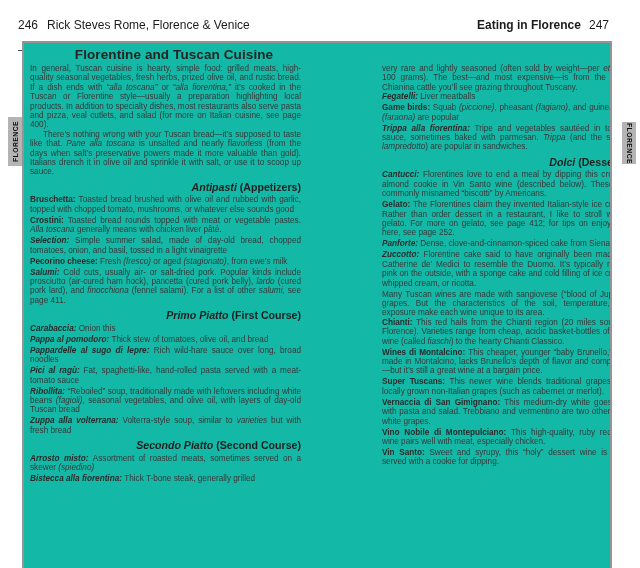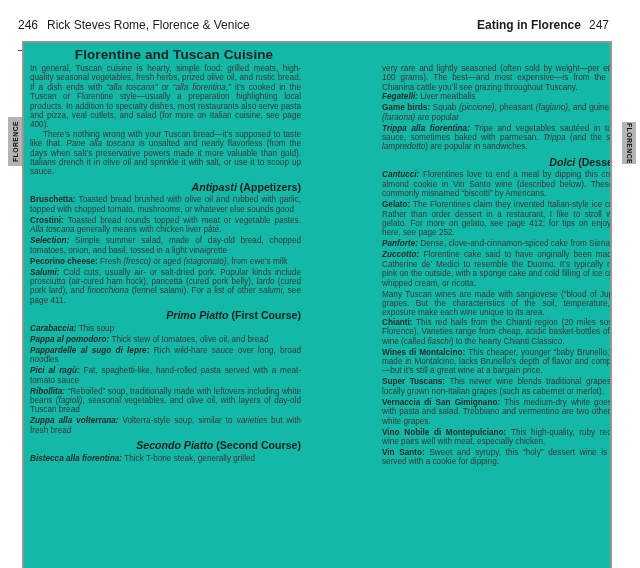--- a/index.html
+++ b/index.html
@@ -63,27 +63,28 @@
     <div class="col col-left" id="col-left">
         <p class="para"><span>In general, Tuscan cuisine is hearty, simple food: grilled meats, high-quality seasonal vegetables, fresh herbs, prized olive oil, and rustic bread. If a dish ends with <i>“alla toscana”</i> or <i>“alla fiorentina,”</i> it’s cooked in the Tuscan or Florentine style—usually a preparation highlighting local products. In addition to specialty dishes, most restaurants also serve pasta and pizza, veal cutlets, and salad (for more on Italian cuisine, see page 400).</span></p>
         <p class="para indent"><span>There’s nothing wrong with your Tuscan bread—it’s supposed to taste like that. <i>Pane alla toscana</i> is unsalted and nearly flavorless (from the days when salt’s preservative powers made it more valuable than gold). Italians drench it in olive oil and sprinkle it with salt, or use it to scoop up sauce.</span></p>
         <h3 class="heading"><span class="hi">Antipasti </span><span>(Appetizers)</span></h3>
         <p class="entry"><b class="term">Bruschetta: </b><span>Toasted bread brushed with olive oil and rubbed with garlic, topped with chopped tomato, mushrooms, or whatever else sounds good</span></p>
         <p class="entry"><b class="term">Crostini: </b><span>Toasted bread rounds topped with meat or vegetable pastes. <i>Alla toscana</i> generally means with chicken liver pâté.</span></p>
         <p class="entry"><b class="term ti">Selection: </b><span>Simple summer salad, made of day-old bread, chopped tomatoes, onion, and basil, tossed in a light vinaigrette</span></p>
         <p class="entry"><b class="term">Pecorino cheese: </b><span>Fresh <i>(fresco)</i> or aged <i>(stagionato)</i>, from ewe’s milk</span></p>
         <p class="entry"><b class="term ti">Salumi: </b><span>Cold cuts, usually air- or salt-dried pork. Popular kinds include prosciutto (air-cured ham hock), pancetta (cured pork belly), <i>lardo</i> (cured pork lard), and <i>finocchiona</i> (fennel salami). For a list of other <i>salumi,</i> see page 411.</span></p>
         <h3 class="heading"><span class="hi">Primo Piatto </span><span>(First Course)</span></h3>
-        <p class="entry"><b class="term ti">Carabaccia: </b><span>This soup</span></p>
+        <p class="entry"><b class="term ti">Carabaccia: </b><span>Onion this</span></p>
         <p class="entry"><b class="term ti">Pappa al pomodoro: </b><span>Thick stew of tomatoes, olive oil, and bread</span></p>
         <p class="entry"><b class="term ti">Pappardelle al sugo di lepre: </b><span>Rich wild-hare sauce over long, broad noodles</span></p>
         <p class="entry"><b class="term ti">Pici al ragù: </b><span>Fat, spaghetti-like, hand-rolled pasta served with a meat-tomato sauce</span></p>
         <p class="entry"><b class="term ti">Ribollita: </b><span>“Reboiled” soup, traditionally made with leftovers including white beans <i>(fagioli)</i>, seasonal vegetables, and olive oil, with layers of day-old Tuscan bread</span></p>
         <p class="entry"><b class="term ti">Zuppa alla volterrana: </b><span>Volterra-style soup, similar to <i>varieties</i> but with fresh bread</span></p>
         <h3 class="heading"><span class="hi">Secondo Piatto </span><span>(Second Course)</span></h3>
+        <p class="entry"><b class="term ti">Arrosto misto: </b><span>Assortment of roasted meats, sometimes served on a skewer <i>(spiedino)</i></span></p>
         <p class="entry"><b class="term ti">Bistecca alla fiorentina: </b><span>Thick T-bone steak, generally grilled</span></p>
       </div>
     <div class="col col-right" id="col-right">
         <p class="para"><span>very rare and lightly seasoned (often sold by weight—per <i>etto,</i> or 100 grams). The best—and most expensive—is from the white Chianina cattle you’ll see grazing throughout Tuscany.</span></p>
         <p class="entry"><b class="term ti">Fegatelli: </b><span>Liver meatballs</span></p>
         <p class="entry"><b class="term">Game birds: </b><span>Squab <i>(piccione)</i>, pheasant <i>(fagiano)</i>, and guinea hen <i>(faraona)</i> are popular</span></p>
         <p class="entry"><b class="term ti">Trippa alla fiorentina: </b><span>Tripe and vegetables sautéed in tomato sauce, sometimes baked with parmesan. <i>Trippa</i> (and the similar <i>lampredotto</i>) are popular in sandwiches.</span></p>
         <h3 class="heading"><span class="hi">Dolci </span><span>(Desserts)</span></h3>
         <p class="entry"><b class="term ti">Cantucci: </b><span>Florentines love to end a meal by dipping this crunchy almond cookie in Vin Santo wine (described below). These are commonly misnamed “biscotti” by Americans.</span></p>
         <p class="entry"><b class="term">Gelato: </b><span>The Florentines claim they invented Italian-style ice cream. Rather than order dessert in a restaurant, I like to stroll with a gelato. For more on gelato, see page 412; for tips on enjoying it here, see page 252.</span></p>

